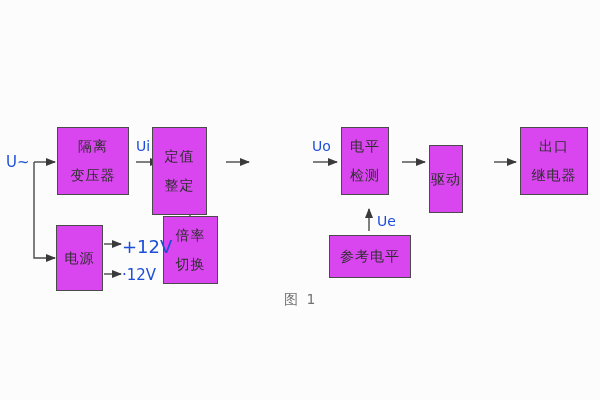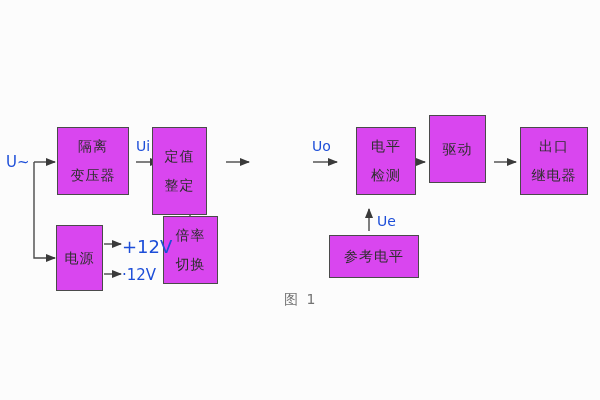--- a/index.html
+++ b/index.html
@@ -73,44 +73,44 @@
     <span>隔离</span>
     <span>变压器</span>
   </div>
 
   <div class="box" style="left:152px; top:127px; width:55px; height:88px;">
     <span>定值</span>
     <span>整定</span>
   </div>
 
 
-  <div class="box" style="left:341px; top:127px; width:60px; height:68px;margin-left:15px;">
+  <div class="box" style="left:341px; top:127px; width:48px; height:68px;">
     <span>电平</span>
     <span>检测</span>
   </div>
 
-  <div class="box" style="left:429px; top:115px; width:57px; height:68px;">
+  <div class="box" style="left:429px; top:145px; width:34px; height:68px;">
     <span>驱动</span>
   </div>
 
   <div class="box" style="left:520px; top:127px; width:68px; height:68px;justify-content:center;">
     <span>出口</span>
     <span>继电器</span>
   </div>
 
   <div class="box" style="left:56px; top:225px; width:47px; height:66px;">
     <span>电源</span>
   </div>
 
   <div class="box" style="left:163px; top:216px; width:55px; height:68px;">
     <span>倍率</span>
     <span>切换</span>
   </div>
 
-  <div class="box" style="left:329px; top:235px; width:90px; height:43px;">
+  <div class="box" style="left:329px; top:235px; width:82px; height:43px;">
     <span>参考电平</span>
   </div>
 
   <div class="sig" style="left:6px; top:153px; font-size:15px;">U~</div>
 
   <div class="sig" style="left:136px; top:138px;">Ui</div>
 
   <div class="sig" style="left:312px; top:138px;">Uo</div>
 
   <div class="sig" style="left:377px; top:213px;">Ue</div>

